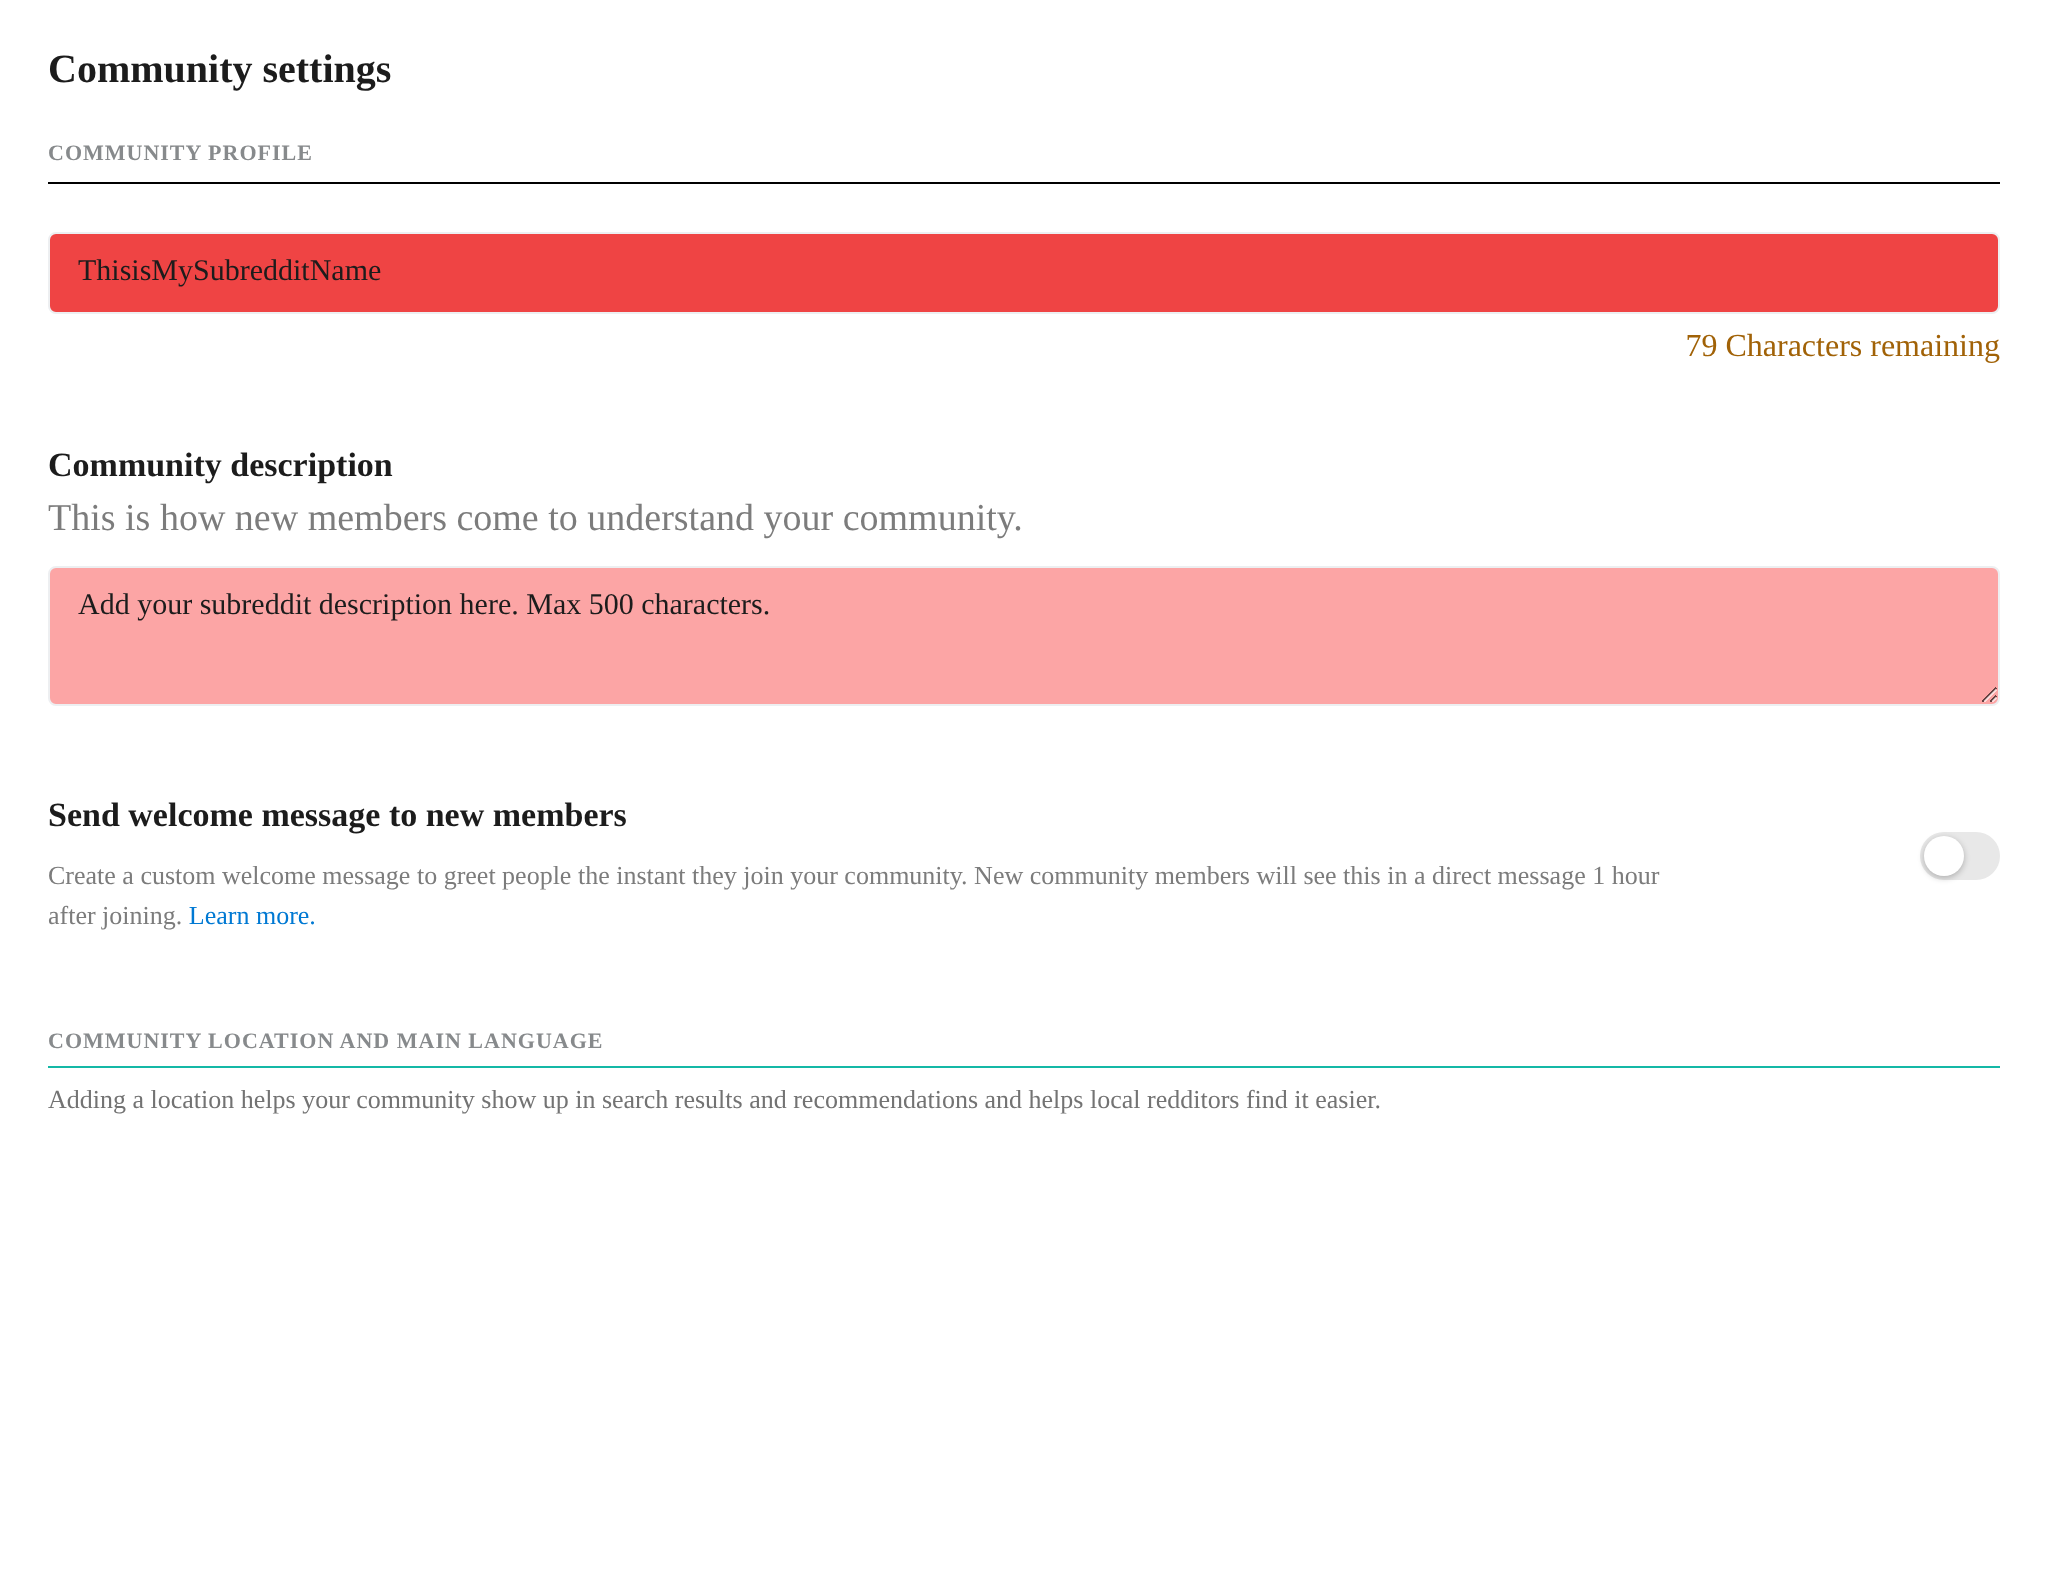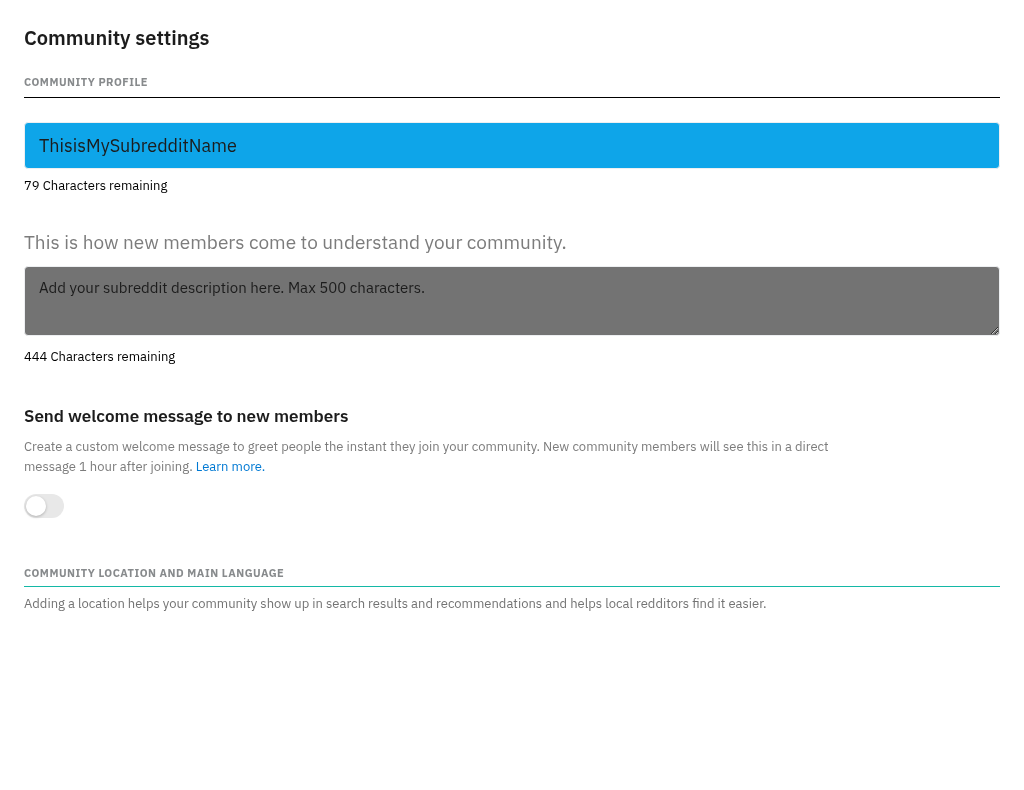--- a/index.html
+++ b/index.html
@@ -1,18 +1,19 @@
 <!DOCTYPE html>
 <html><head>
   <meta charset="utf-8">
   <style>
     * {
       box-sizing: border-box;
       margin: 0;
       padding: 0;
+      font-family: Liberation Serif, serif;
     }
     body {
       font-family: "IBM Plex Sans", -apple-system, BlinkMacSystemFont, "Segoe UI", Roboto, sans-serif;
       background: #ffffff;
       color: #1c1c1c;
       padding: 24px;
       width: 1024px;
     }
     .page-title {
       font-size: 20px;
@@ -41,55 +42,55 @@
     }
     .field-helper {
       font-size: 19px;
       color: #7c7c7c;
       margin-bottom: 12px;
       margin-top: -4px;
     }
     .text-input {
       width: 100%;
       padding: 11px 14px;
-      font-size: 18px;
+      font-size: 15px;
       color: #1c1c1c;
-      background: #0ea5e9;
+      background: #ef4444;
       border: 1px solid #edeff1;
       border-radius: 4px;
       outline: none;
       font-family: inherit;
     }
     .text-input::placeholder {
       color: #878a8c;
     }
     .textarea-input {
       width: 100%;
       min-height: 70px;
       padding: 11px 14px;
       font-size: 15px;
       color: #1c1c1c;
-      background: #737373;
+      background: #fca5a5;
       border: 1px solid #edeff1;
       border-radius: 4px;
       outline: none;
       font-family: inherit;
       resize: both;
     }
     .char-remaining {
-      font-size: 13px;
-      color: #000000;
+      font-size: 16px;
+      color: #a16207;
       margin-top: 8px;
+      text-align: right;
     }
     .toggle-row {
       display: flex;
       justify-content: space-between;
       align-items: flex-start;
       margin-bottom: 48px;
-      flex-direction: column;
     }
     .toggle-text {
       flex: 1;
       padding-right: 120px;
     }
     .toggle-desc {
       font-size: 13px;
       color: #7c7c7c;
       line-height: 1.5;
       margin-top: 4px;
@@ -141,23 +142,23 @@
 <h1 class="page-title">Community settings</h1>
 
 <div class="section-header">COMMUNITY PROFILE</div>
 
 <div class="field-group">
   <input type="text" class="text-input" value="ThisisMySubredditName" style="">
   <div class="char-remaining">79 Characters remaining</div>
 </div>
 
 <div class="field-group">
+  <div class="field-label">Community description</div>
   <div class="field-helper">This is how new members come to understand your community.</div>
   <textarea class="textarea-input" style="">Add your subreddit description here. Max 500 characters.</textarea>
-  <div class="char-remaining">444 Characters remaining</div>
 </div>
 
 <div class="toggle-row">
   <div class="toggle-text">
     <div class="field-label">Send welcome message to new members</div>
     <div class="toggle-desc">
       <span>Create a custom welcome message to greet people the instant they join your community. New community members will see this in a direct message 1 hour after joining. </span><a class="link-inline">Learn more.</a>
     </div>
   </div>
   <div class="toggle-switch">

